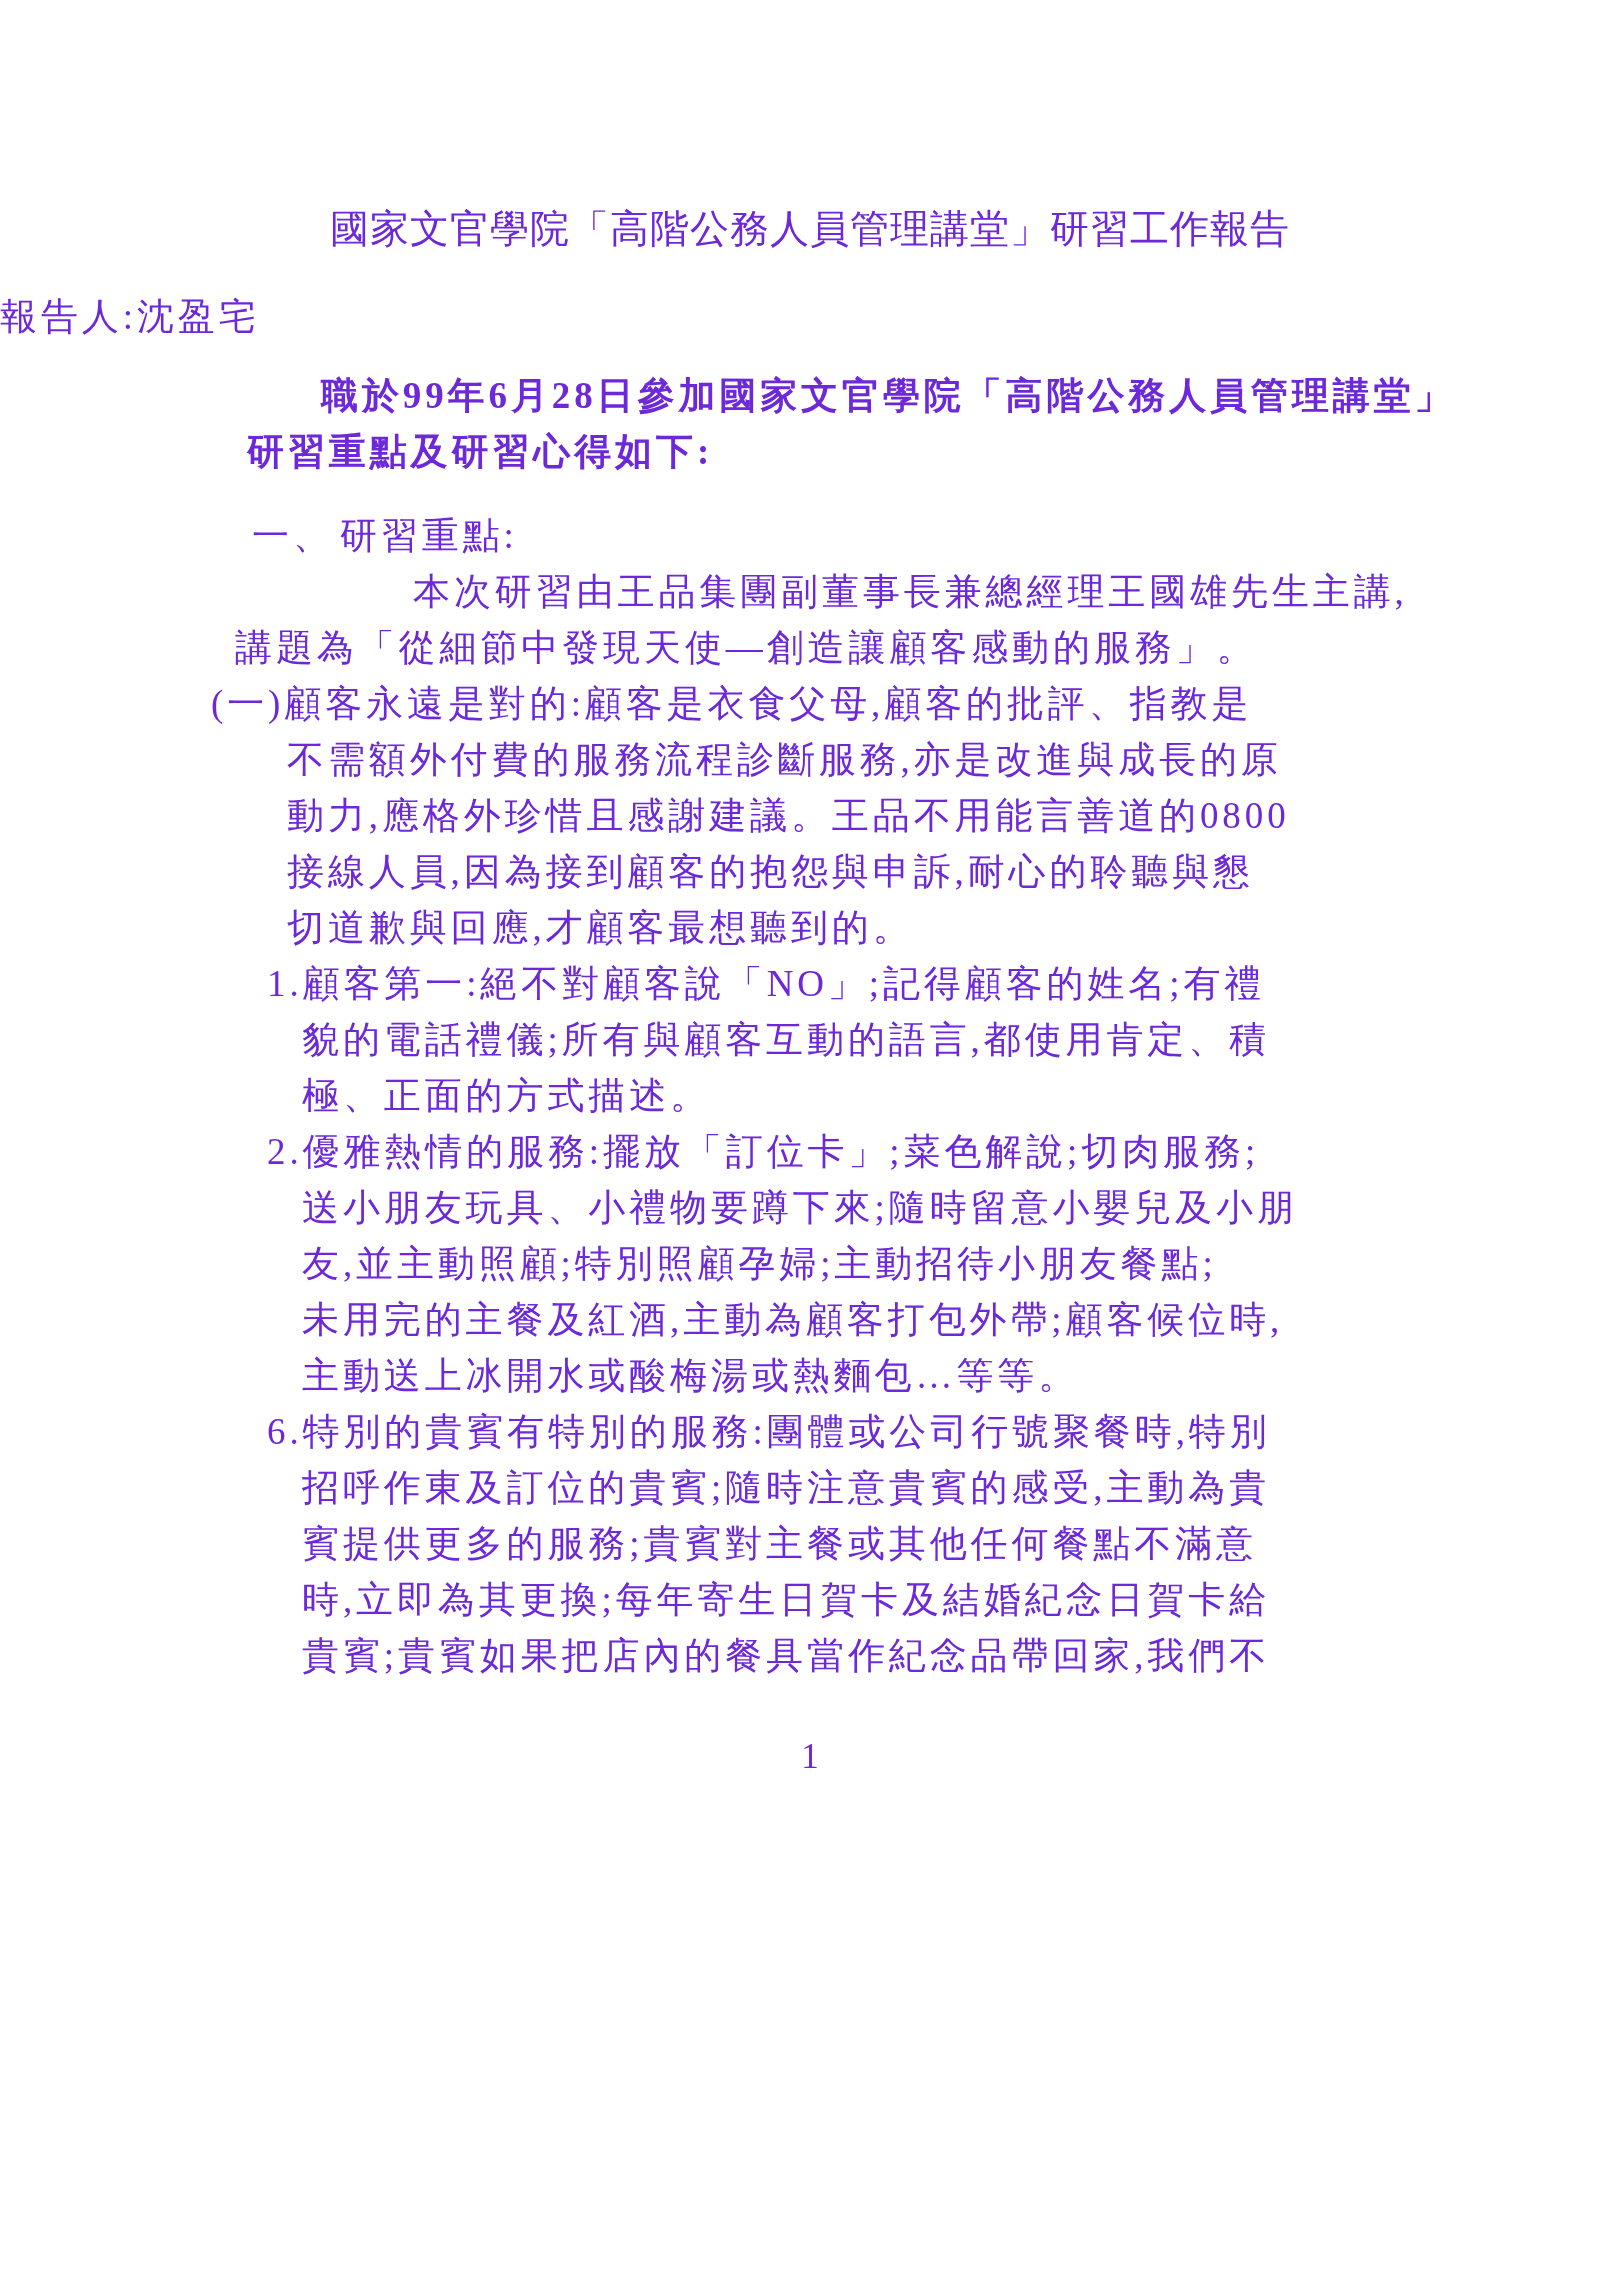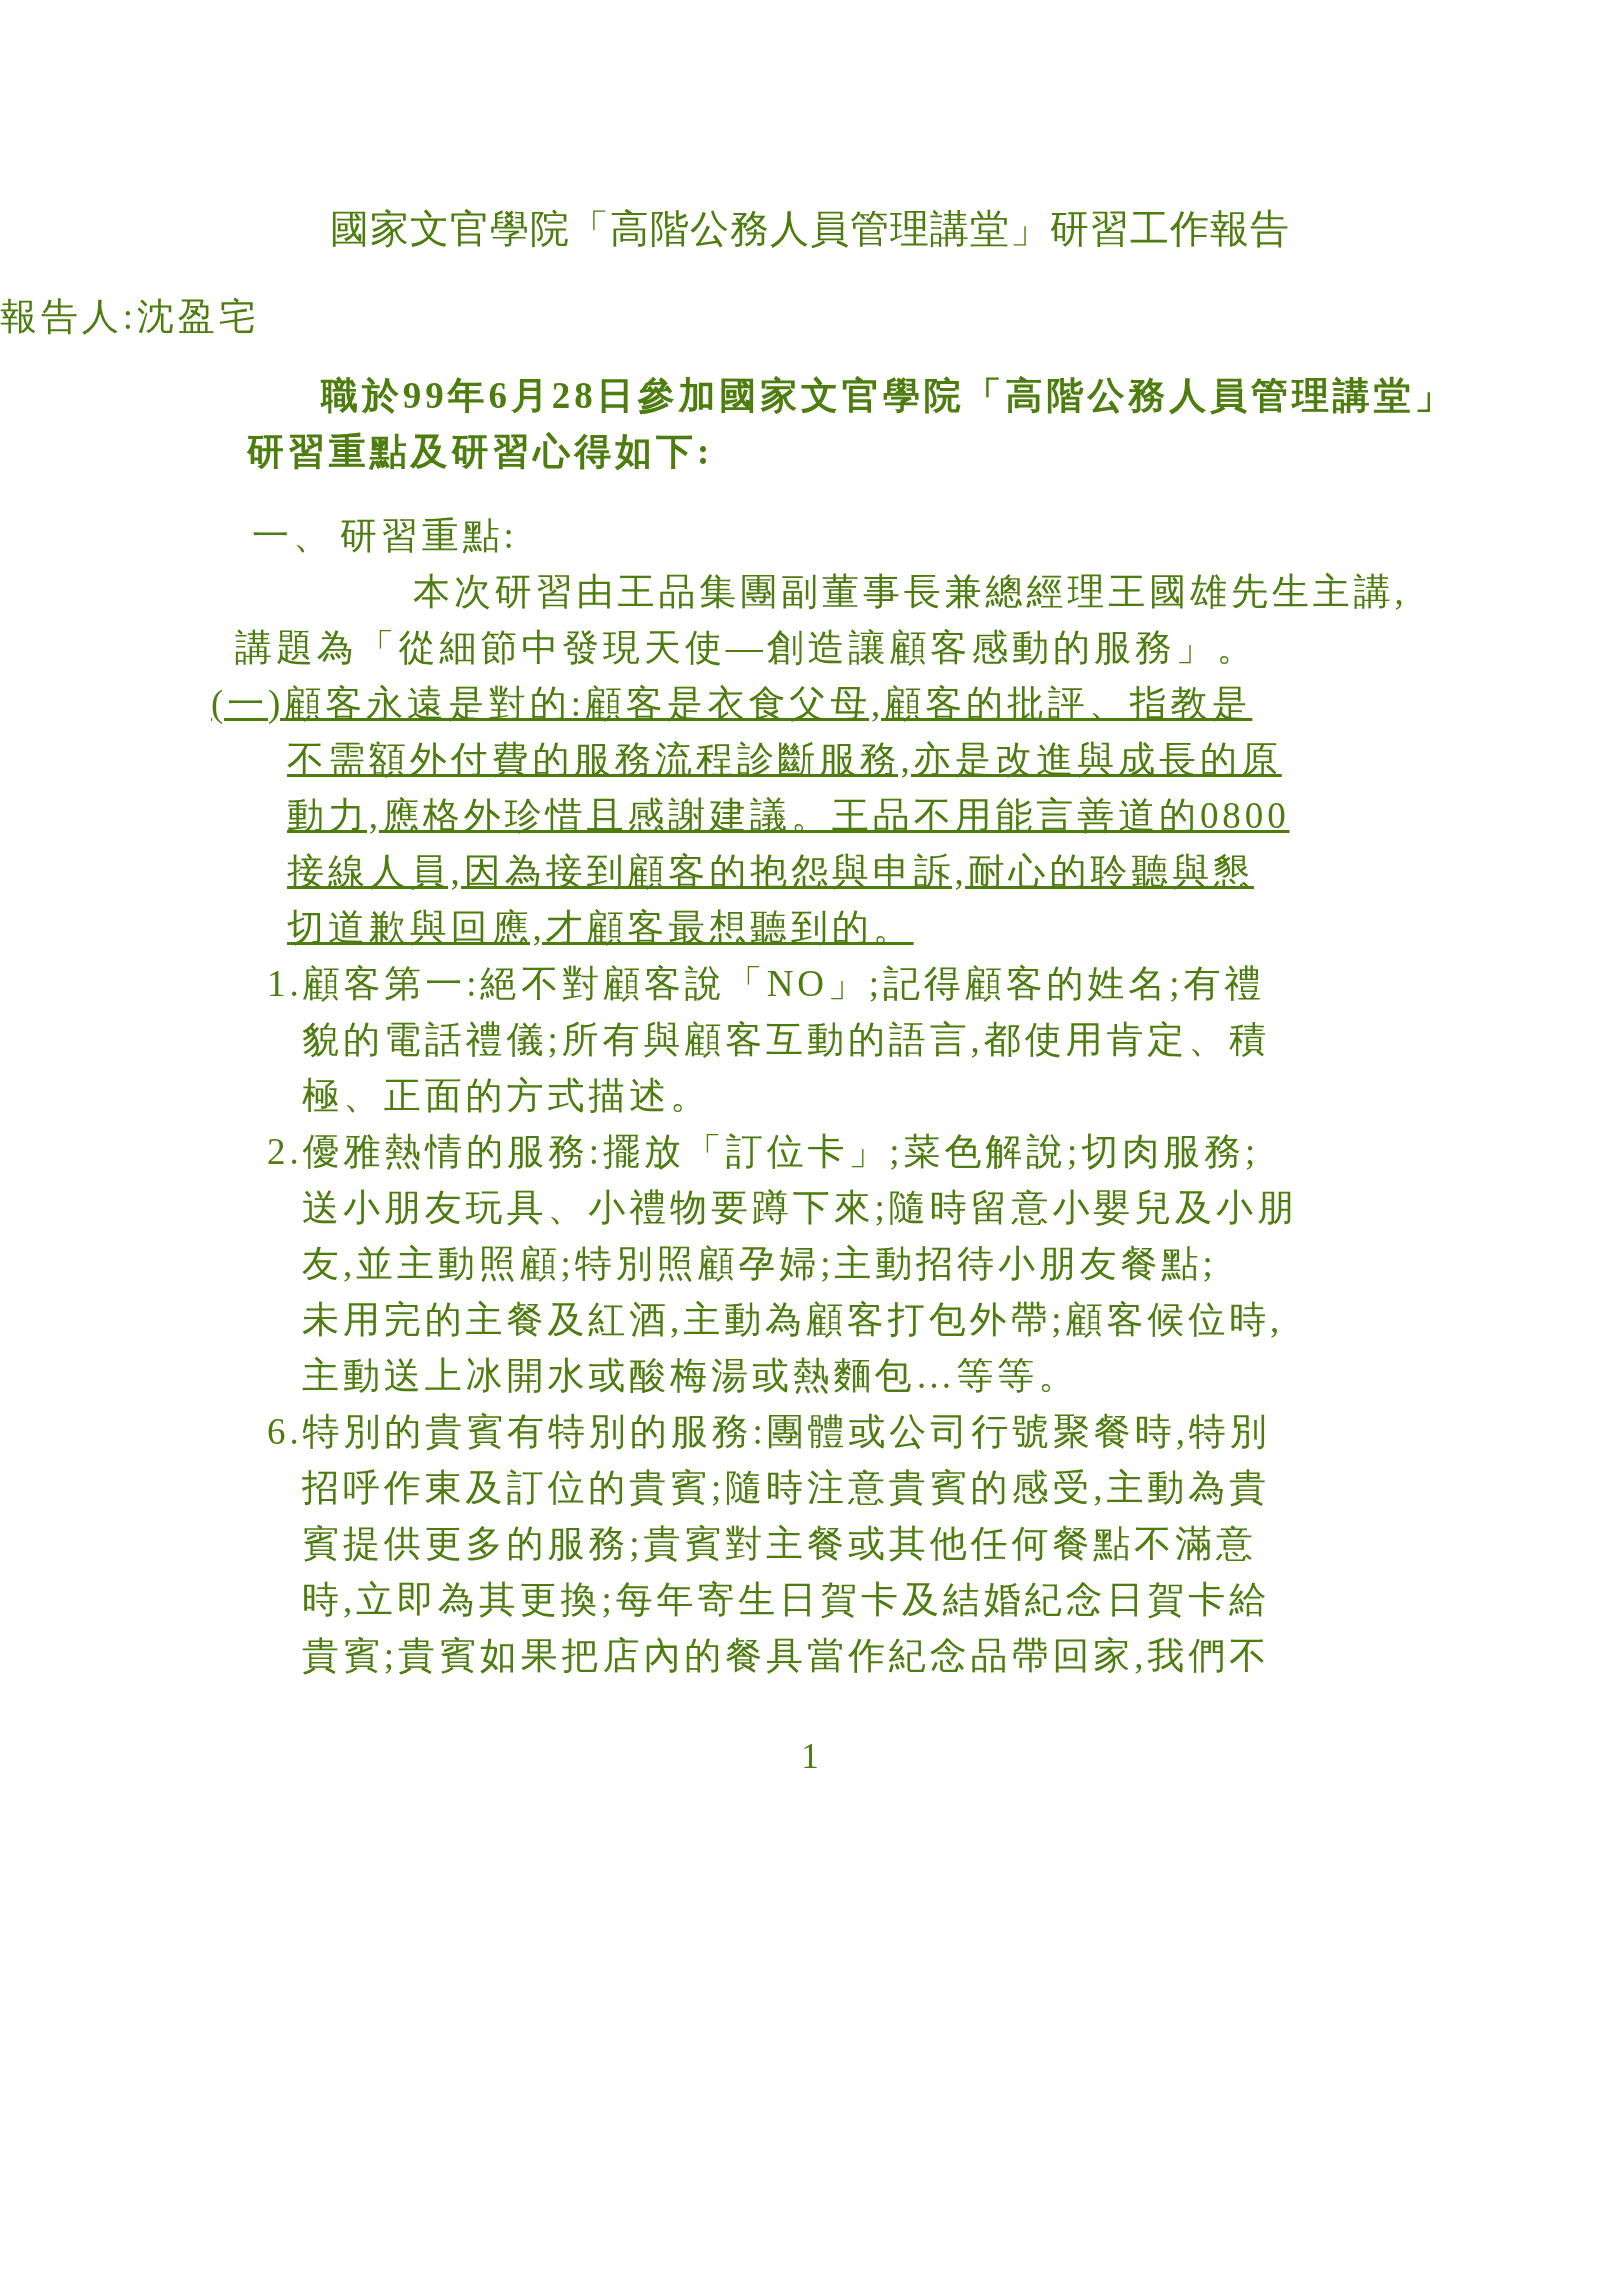--- a/index.html
+++ b/index.html
@@ -7,21 +7,21 @@
     padding: 0;
     background: #ffffff;
   }
   .page {
     position: relative;
     width: 1620px;
     height: 2292px;
     background: #ffffff;
     overflow: hidden;
     font-family: "Liberation Serif", "DejaVu Serif", serif;
-    color: #4d7c0f;
+    color: #6d28d9;
     font-size: 37px;
     letter-spacing: 3.9px;
     line-height: 56px;
   }
   .doc-title {
     margin: 0;
     padding-top: 201px;
     text-align: center;
     font-size: 39px;
     font-weight: normal;
@@ -49,21 +49,20 @@
   .sub-para {
     margin: 0 127px 0 235px;
     text-indent: 178px;
     white-space: pre-line;
   }
   .list-item {
     margin: 0 127px 0 0;
     padding-left: 287px;
     text-indent: -76px;
     white-space: pre-line;
-    text-decoration: underline;
   }
   .num-item {
     margin: 0 127px 0 0;
     padding-left: 302px;
     text-indent: -35px;
     white-space: pre-line;
   }
   .page-number {
     margin-top: 45px;
     text-align: center;

